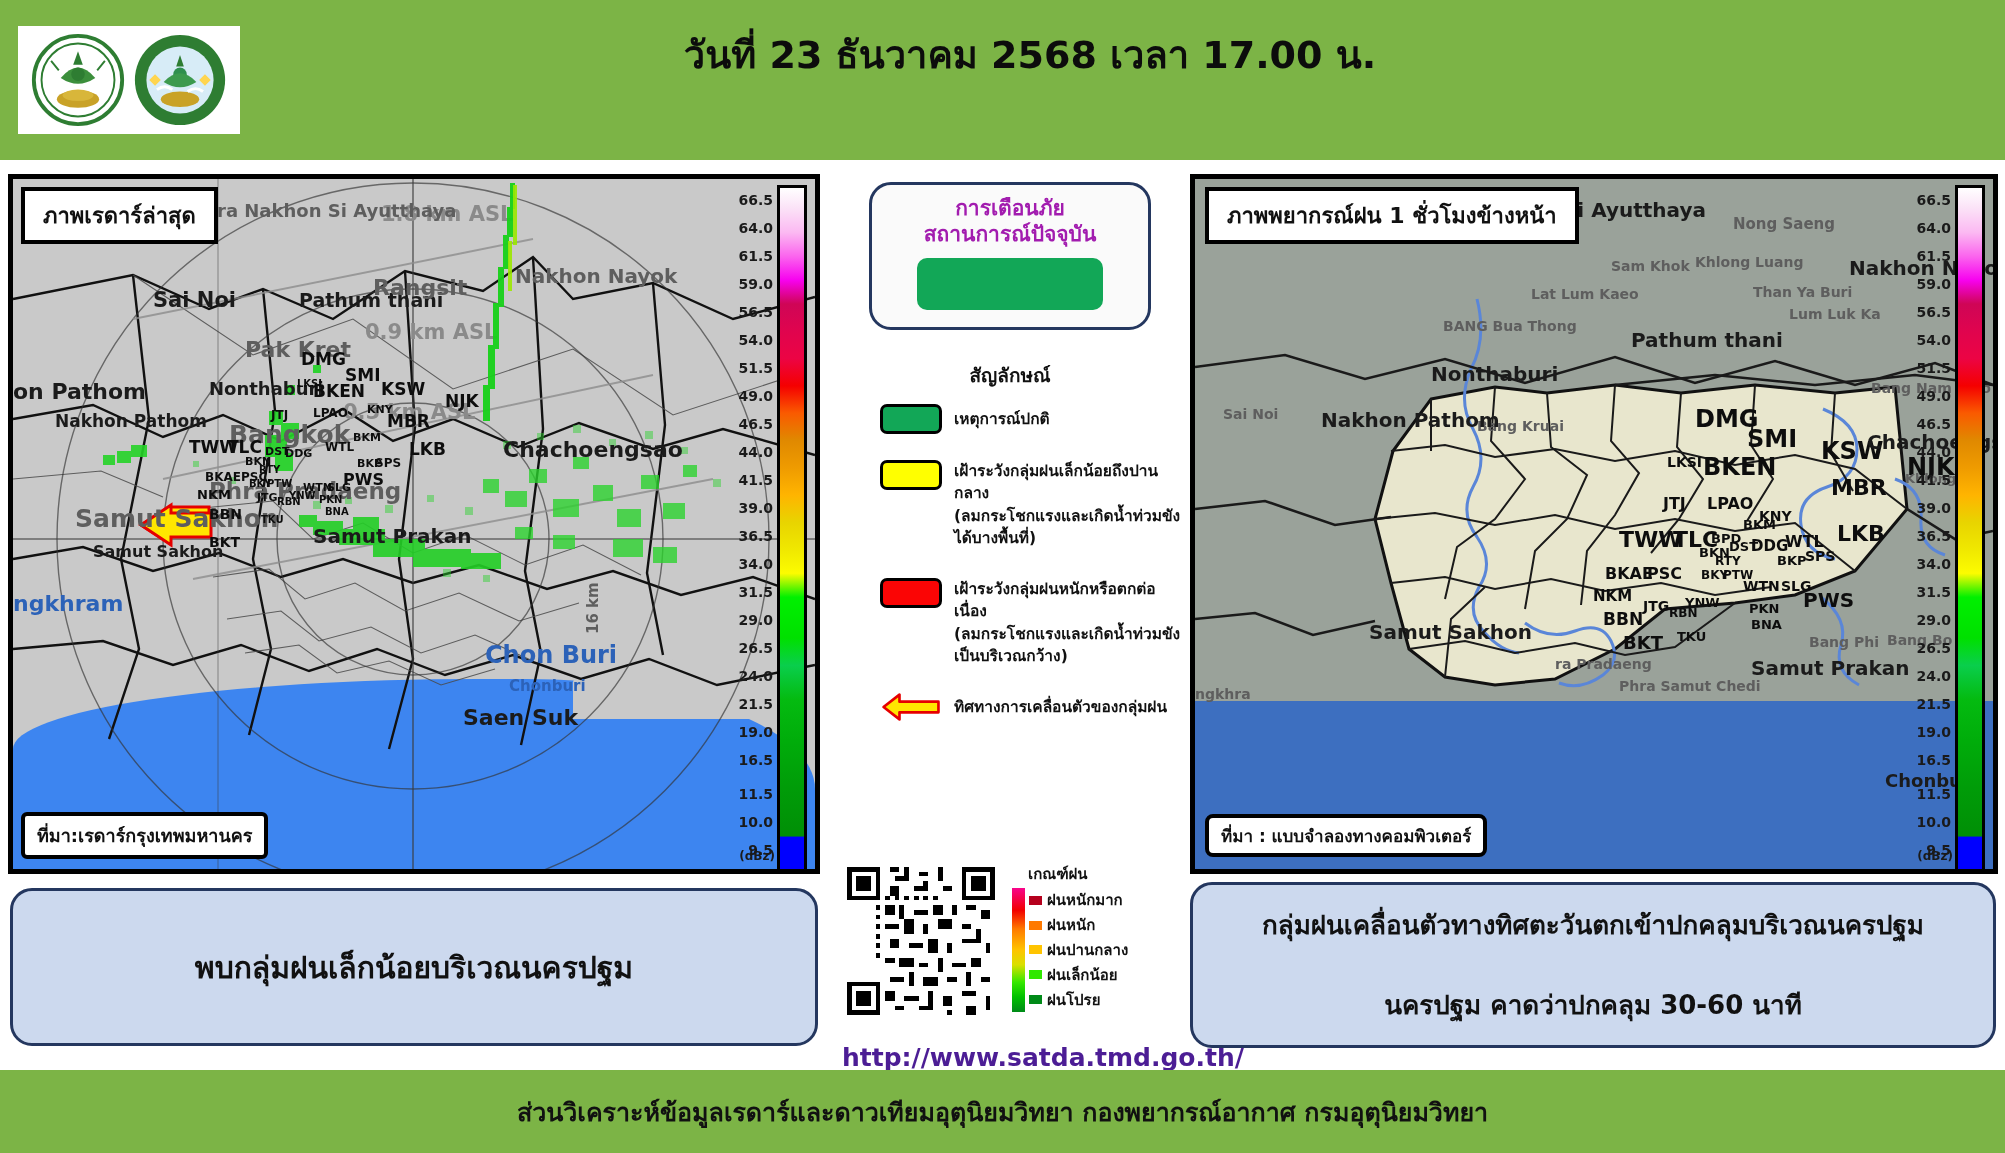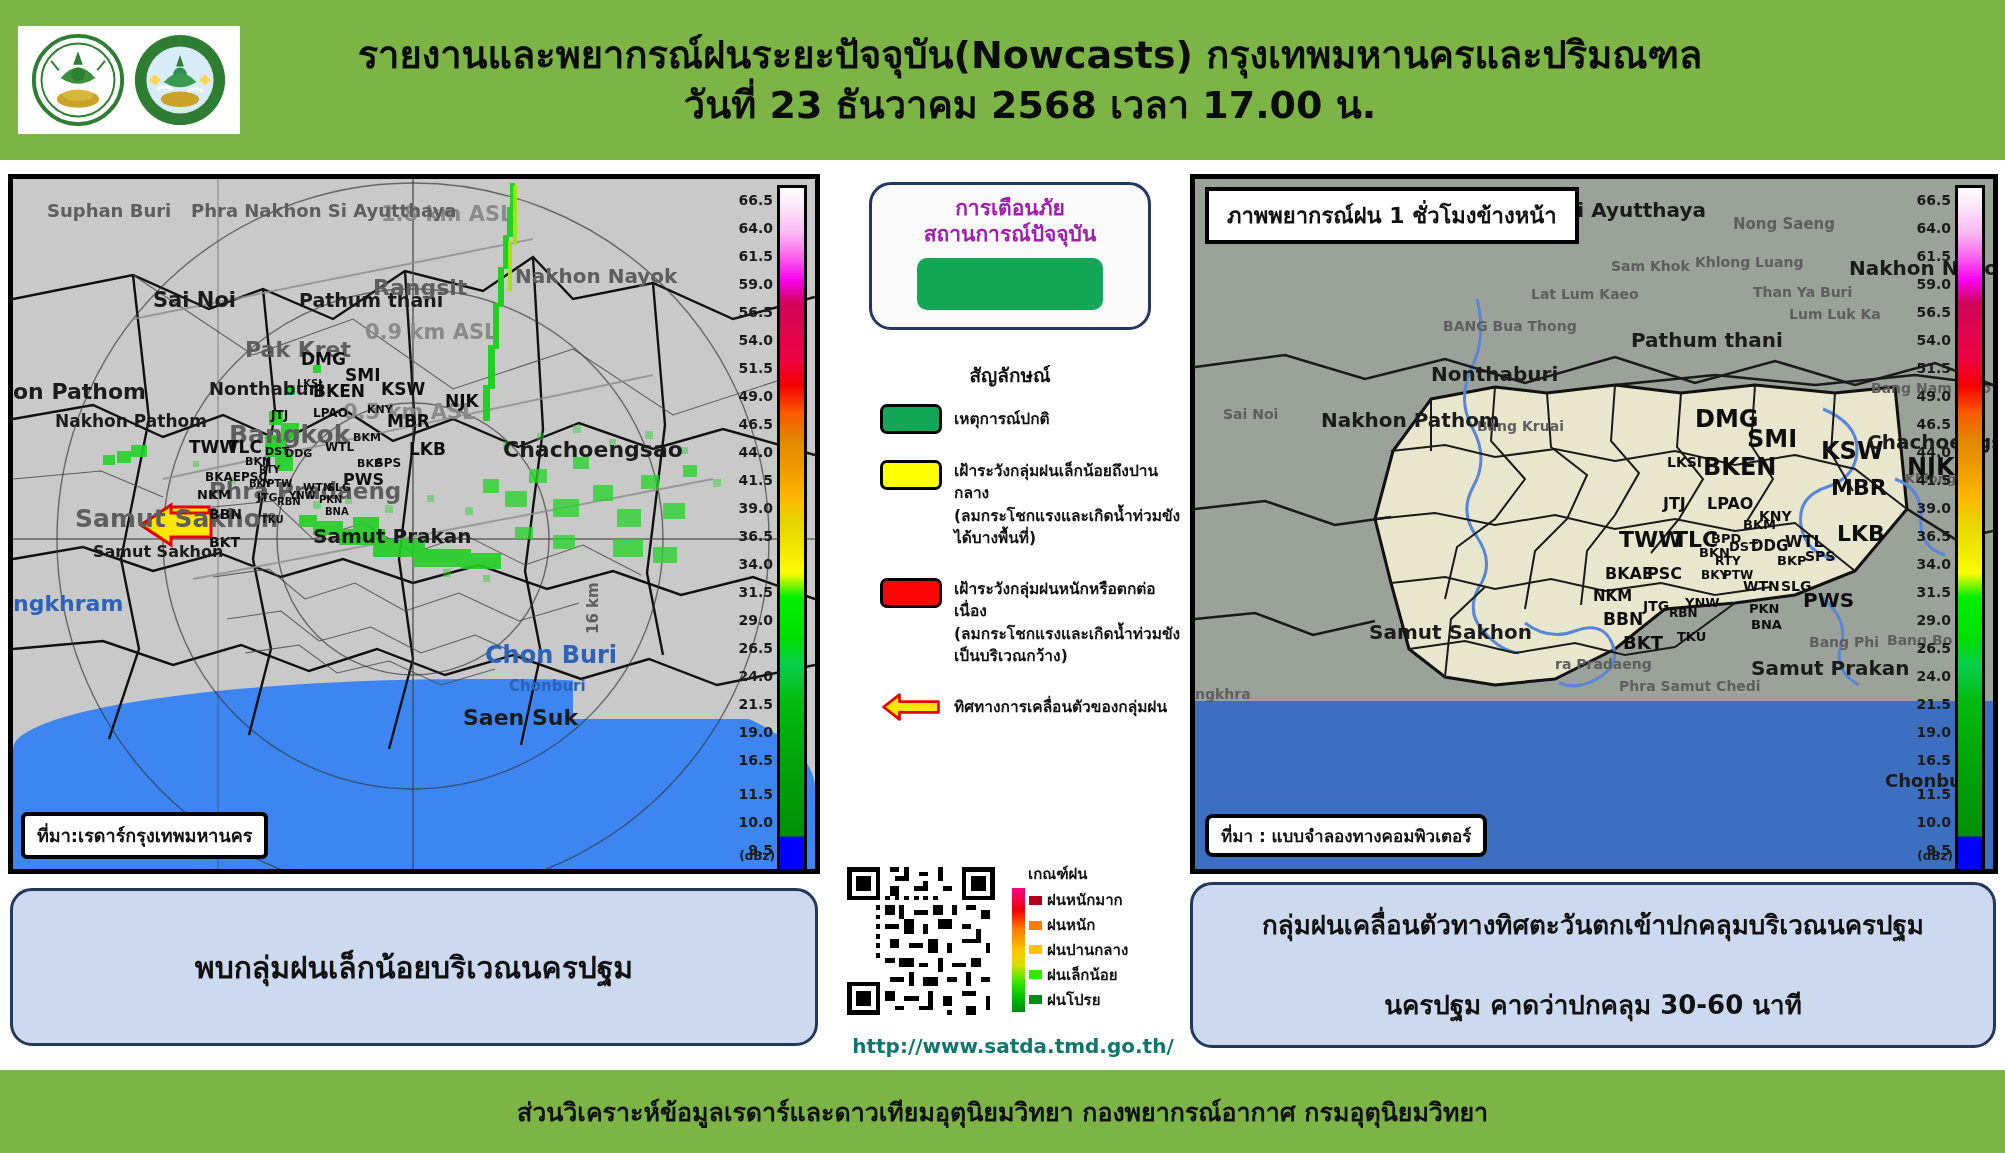--- a/index.html
+++ b/index.html
@@ -135,21 +135,21 @@
   .rs-body { display: flex; }
   .rs-bar {
     width: 13px; height: 124px;
     background: linear-gradient(to bottom, #f8048c 0%, #f20000 18%, #ff7a00 33%,
       #ffc400 50%, #d9e000 62%, #35e800 76%, #00c000 88%, #008a18 100%);
   }
   .rs-items { margin-left: 4px; }
   .rs-item { display: flex; align-items: center; height: 24.8px; }
   .rs-chip { width: 13px; height: 9px; margin-right: 5px; flex: 0 0 auto; }
   .rs-label { font-size: 15px; font-weight: bold; color: #111; white-space: nowrap; }
-  .qr-url { margin-top: 14px; font-size: 20px; font-weight: bold; color: #0f766e; text-align: center; }
+  .qr-url { margin-top: 23px; font-size: 25px; font-weight: bold; color: #4c1d95; text-align: center; }
 
   
   .panel-right {
     position: absolute; left: 1190px; top: 14px; width: 808px; height: 700px;
     border: 5px solid #000; background: #9aa09a; overflow: hidden;
   }
   .fc-land { position: absolute; inset: 0; background: #9aa29a; }
   .fc-sea { position: absolute; left: 0; bottom: 0; width: 100%; height: 168px; background: #3d6fc0; }
 
   
@@ -196,21 +196,20 @@
         <path d="M18 50 l6 -6 6 6 -6 6z M82 50 l-6 -6 -6 6 6 6z" fill="#ffd54f"></path>
         <path d="M50 24 l4 12 h-8z" fill="#2e7d32"></path>
         <circle cx="50" cy="44" r="7" fill="#2f8f4f"></circle>
         <path d="M33 52 q17 -18 34 0 q-17 11 -34 0z" fill="#3c9a4e"></path>
         <ellipse cx="50" cy="70" rx="20" ry="8" fill="#c9a227"></ellipse>
         <path d="M26 60 q8 -6 16 0" stroke="#fff" stroke-width="3" fill="none"></path>
         <path d="M58 62 q8 -6 16 0" stroke="#fff" stroke-width="3" fill="none"></path>
       </svg>
     </div>
     <div class="header-title">
-      <span>รายงานและพยากรณ์ฝนระยะปัจจุบัน(Nowcasts) กรุงเทพมหานครและปริมณฑล</span>
       <span class="l2">วันที่ 23 ธันวาคม 2568    เวลา 17.00 น.</span>
     </div>
   </div>
 
   <div class="body-area">
 
     <div class="panel-left">
       <div class="map-land"></div>
       <div class="sea curve"></div>
       <div class="coast-notch"></div>
@@ -424,20 +423,21 @@
           <span style="top:518px">21.5</span>
           <span style="top:546px">19.0</span>
           <span style="top:574px">16.5</span>
           <span style="top:608px">11.5</span>
           <span style="top:636px">10.0</span>
           <span style="top:664px">9.5</span>
         </div>
         <div class="cb-unit">(dBz)</div>
       </div>
 
+      <div class="panel-badge badge-tl">ภาพเรดาร์ล่าสุด</div>
       <div class="panel-badge badge-bl">ที่มา:เรดาร์กรุงเทพมหานคร</div>
     </div>
 
     <div class="center-col">
 
       <div class="alert-card">
         <div class="alert-title">
           <span>การเตือนภัย</span><br>
           <span>สถานการณ์ปัจจุบัน</span>
         </div>

